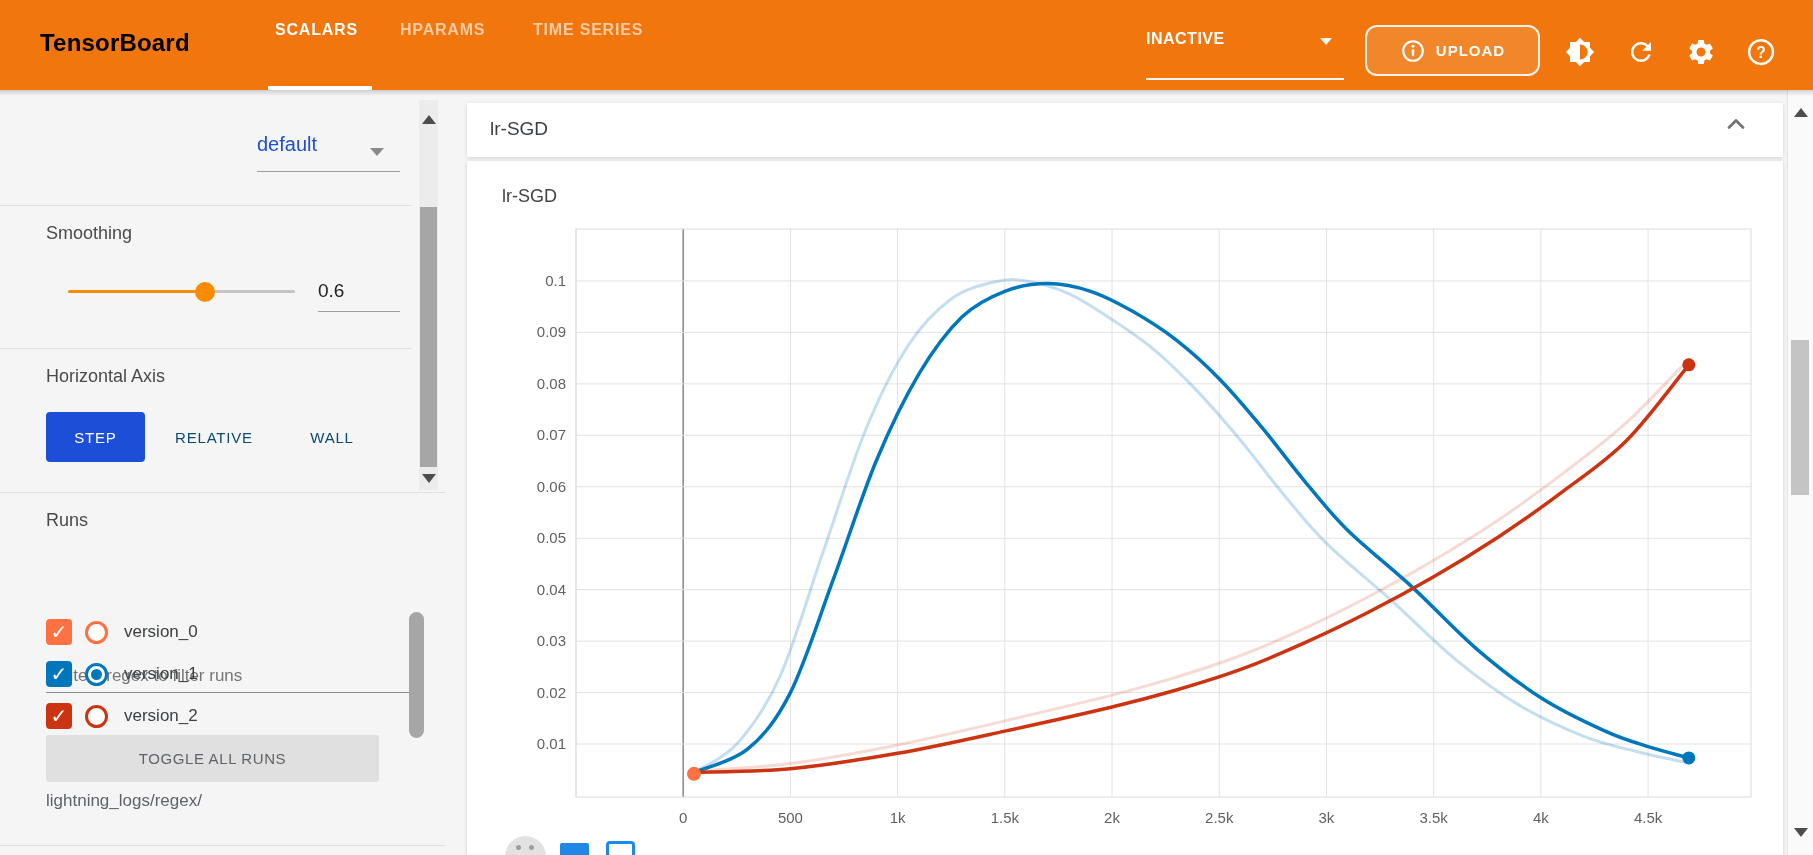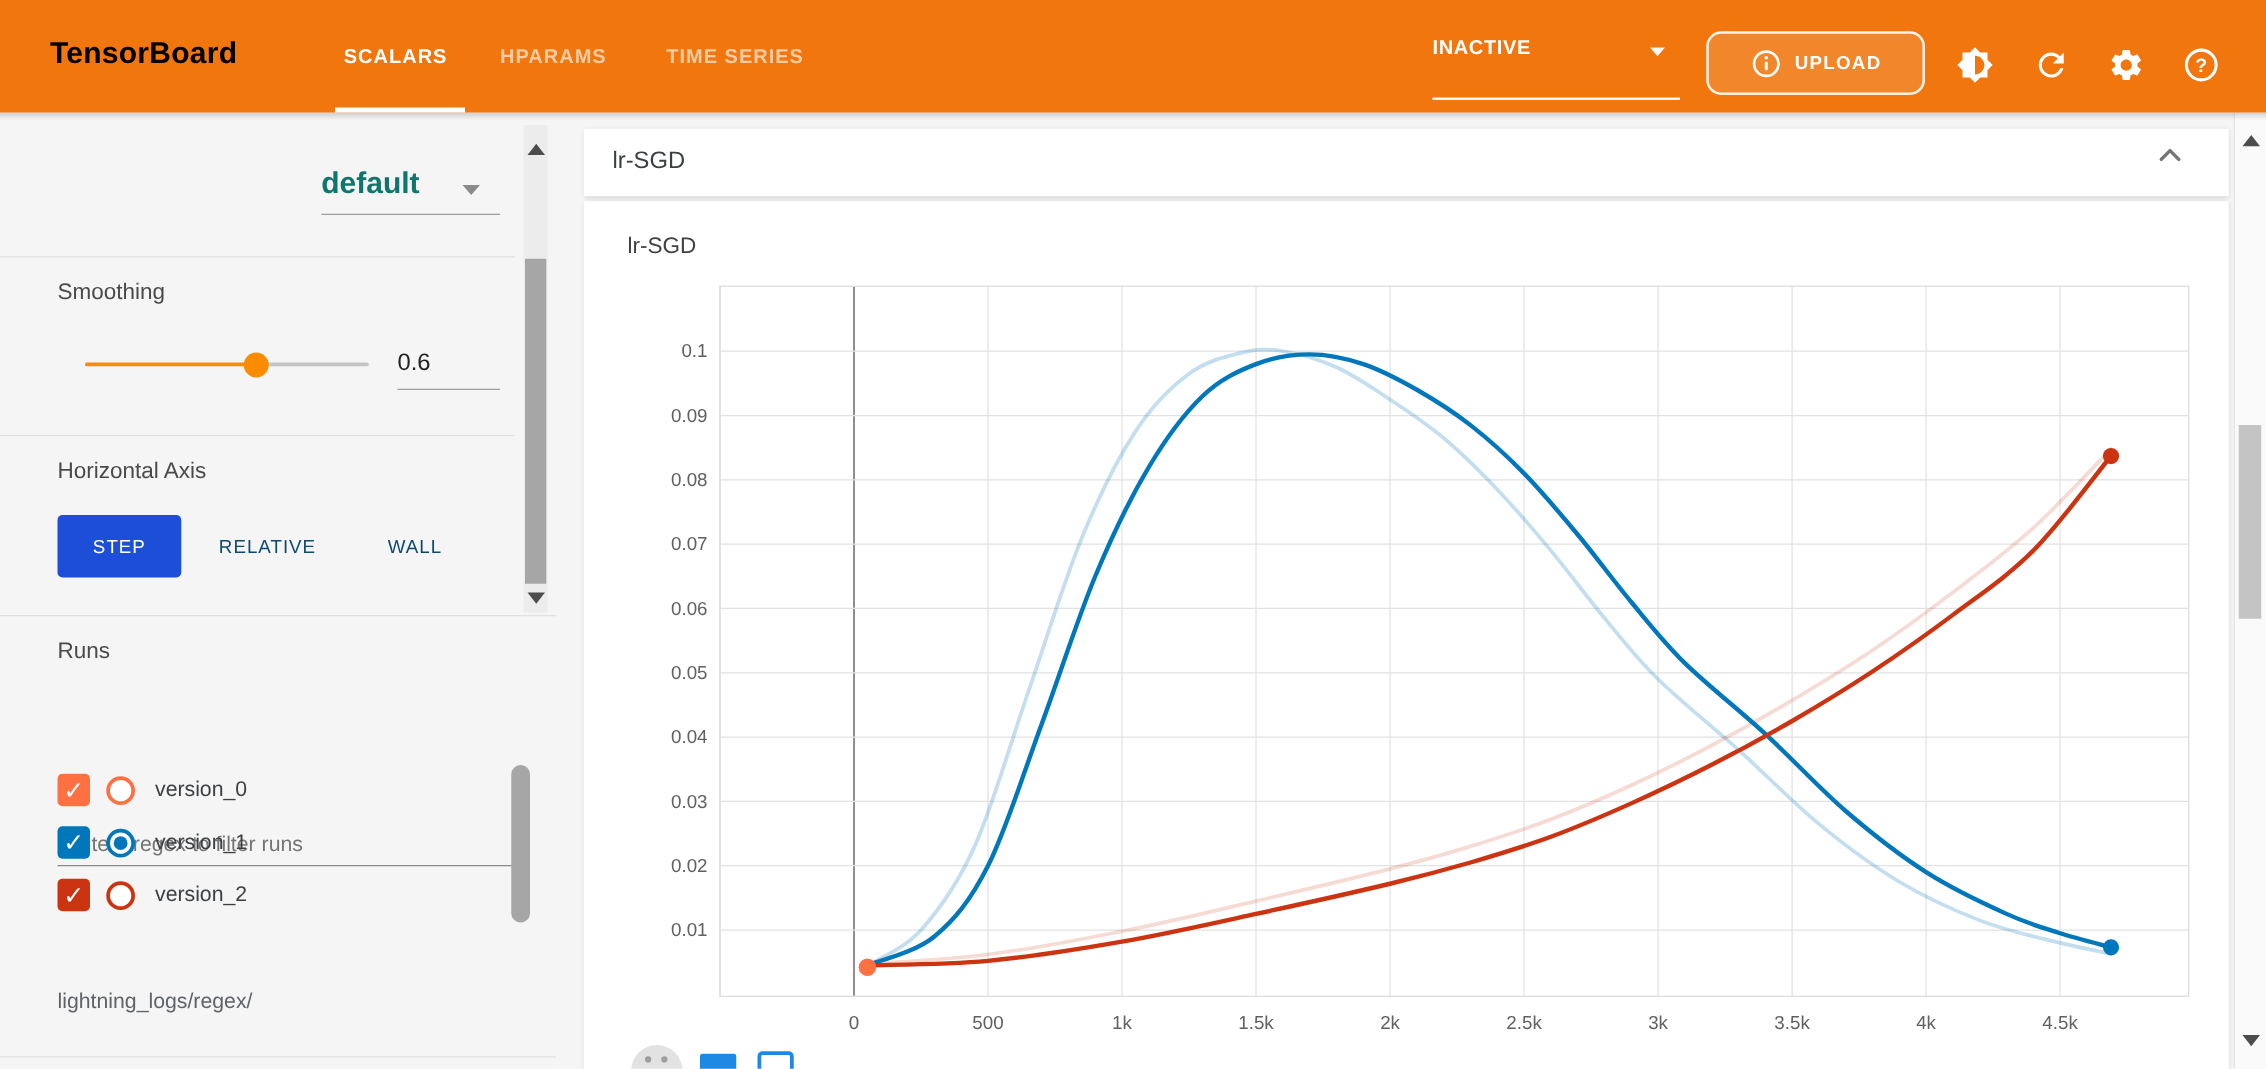--- a/index.html
+++ b/index.html
@@ -8,39 +8,39 @@
     background:#f5f5f5;font-family:"Liberation Sans",sans-serif;
     -webkit-font-smoothing:antialiased;
   }
   .abs{position:absolute;}
 
   
   .header{position:absolute;left:0;top:0;width:1813px;height:90px;background:#f0760d;z-index:5;}
   .header-shadow{position:absolute;left:0;top:90px;width:1813px;height:6px;
     background:linear-gradient(rgba(0,0,0,.16),rgba(0,0,0,0));z-index:4;}
   .logo{position:absolute;left:40px;top:29px;color:#000000;font-size:24px;font-weight:700;letter-spacing:.2px;}
-  .tab{position:absolute;top:37px;color:rgba(255,255,255,.62);font-size:16px;font-weight:700;letter-spacing:.8px;cursor:pointer;text-align:center;}
+  .tab{position:absolute;top:21px;color:rgba(255,255,255,.62);font-size:16px;font-weight:700;letter-spacing:.8px;cursor:pointer;text-align:center;}
   .tab.active{color:#fff;}
   .tab-underline{position:absolute;left:268px;top:86px;width:104px;height:4px;background:#fff;}
   .env-dd{position:absolute;left:1146px;top:30px;width:198px;height:46px;cursor:pointer;}
   .env-dd .lbl{color:#fff;font-size:16px;font-weight:700;letter-spacing:.5px;}
   .env-dd .line{position:absolute;left:0;top:48px;width:198px;height:2px;background:rgba(255,255,255,.95);}
   .caret{width:0;height:0;border-left:6px solid transparent;border-right:6px solid transparent;border-top:7px solid rgba(255,255,255,.95);}
   .env-dd .caret{position:absolute;right:12px;top:8px;}
   .upload-btn{position:absolute;left:1365px;top:25px;width:175px;height:51px;box-sizing:border-box;
     border:2px solid rgba(255,255,255,.9);border-radius:12px;background:rgba(255,255,255,.12);
     color:#fff;display:flex;align-items:center;justify-content:center;gap:10px;cursor:pointer;}
   .upload-btn .txt{font-size:15px;font-weight:700;letter-spacing:1px;}
   .hicon{position:absolute;top:36px;width:32px;height:32px;display:flex;align-items:center;justify-content:center;cursor:pointer;}
 
   
   .sidebar{position:absolute;left:0;top:90px;width:445px;height:765px;background:#f5f5f5;}
   .side-label{color:#4a4a4a;font-size:18px;}
   .divider{position:absolute;height:1px;background:#e0e0e0;}
-  .dd-value{color:#0f766e;font-size:24px;font-weight:bold;}
+  .dd-value{color:#1d4ed8;font-size:20px;}
   .dd-caret{width:0;height:0;border-left:7px solid transparent;border-right:7px solid transparent;border-top:8px solid #8a8a8a;}
   .underline{position:absolute;height:1px;background:#9e9e9e;}
 
   .slider-track{position:absolute;height:3px;border-radius:2px;}
   .slider-thumb{position:absolute;width:20px;height:20px;border-radius:50%;}
 
   .axis-btn{position:absolute;top:412px;height:50px;border-radius:4px;font-size:15px;letter-spacing:.8px;
     display:flex;align-items:center;justify-content:center;cursor:pointer;color:#0c4a6e;}
   .axis-btn.active{background:#1d4ed8;color:#fff;}
 
@@ -183,20 +183,21 @@
     <div class="run-name">version_1</div>
   </div>
   <div class="run-row" style="top:611px;">
     <div class="run-check" style="background: rgb(204, 51, 17);">✓</div>
     <div class="run-radio" style="border-color: rgb(204, 51, 17);"></div>
     <div class="run-name">version_2</div>
   </div>
 
   <div class="sb-thumb" style="left:409px;top:522px;width:15px;height:126px;border-radius:8px;"></div>
 
+  <button class="toggle-btn" style="top:645px;">TOGGLE ALL RUNS</button>
   <div class="logdir" style="top:701px;">lightning_logs/regex/</div>
 
   <div class="divider" style="left:0;top:755px;width:445px;"></div>
 </div>
 
 <div class="card" style="left:467px;top:103px;width:1316px;height:54px;"></div>
 <div class="group-title">lr-SGD</div>
 <div class="collapse-btn">
   <svg width="28" height="28" viewBox="0 0 24 24" fill="none" stroke="#757575" stroke-width="2.4" stroke-linecap="round" stroke-linejoin="round">
     <polyline points="6,15 12,9 18,15"></polyline>

